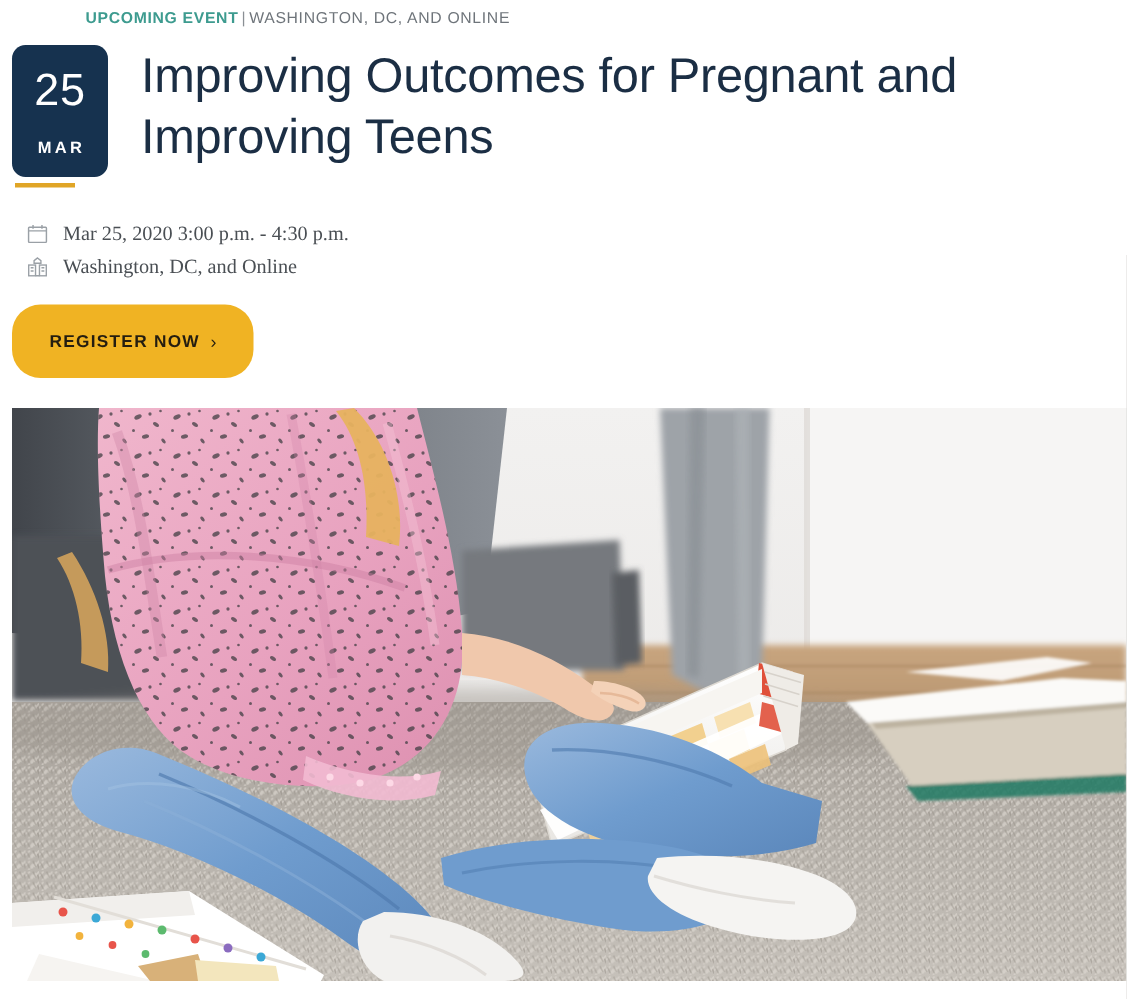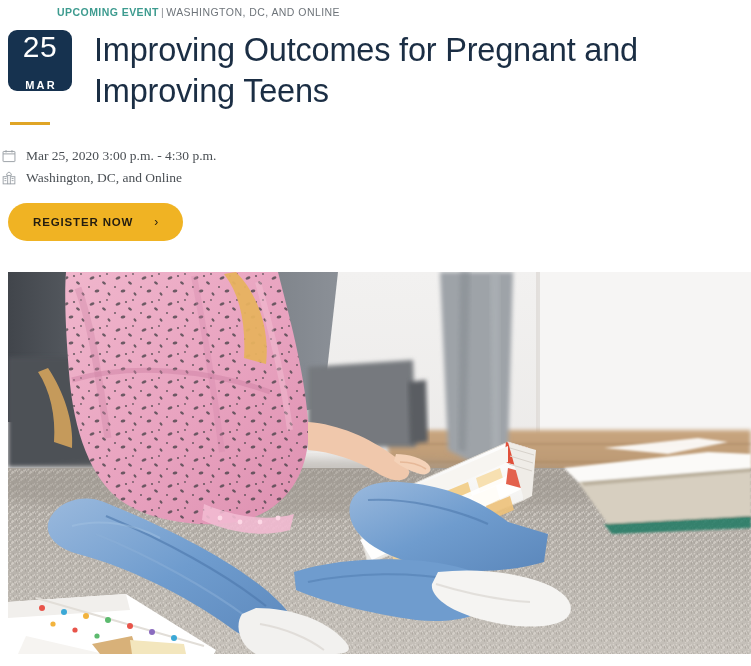--- a/index.html
+++ b/index.html
@@ -54,21 +54,21 @@
     left: 8px;
     top: 30px;
     width: 735px;
     display: flex;
     align-items: flex-start;
   }
 
   .date-badge {
     flex: 0 0 auto;
     width: 64px;
-    height: 61px;
+    height: 88px;
     background: #16324f;
     border-radius: 9px;
     display: flex;
     flex-direction: column;
     align-items: center;
     justify-content: center;
     padding-top: 2px;
   }
   .date-day {
     color: #ffffff;
@@ -106,21 +106,21 @@
     left: 10px;
     top: 122px;
     width: 40px;
     height: 3px;
     background: #e0a526;
   }
 
   
   .meta {
     position: absolute;
-    left: 0;
+    left: 16px;
     top: 145px;
     width: 500px;
   }
   .meta-row {
     display: flex;
     align-items: center;
     height: 22px;
   }
   .meta-icon {
     flex: 0 0 auto;
@@ -142,22 +142,22 @@
   }
 
   
   .cta {
     position: absolute;
     left: 8px;
     top: 203px;
     display: inline-flex;
     align-items: center;
     justify-content: center;
-    gap: 21px;
-    height: 38px;
+    gap: 7px;
+    height: 49px;
     padding: 0 25px;
     background: #f0b323;
     border: none;
     border-radius: 19px;
     cursor: pointer;
     font-family: "Liberation Sans", sans-serif;
     text-align: center;
   }
   .cta-label {
     color: #241d10;

